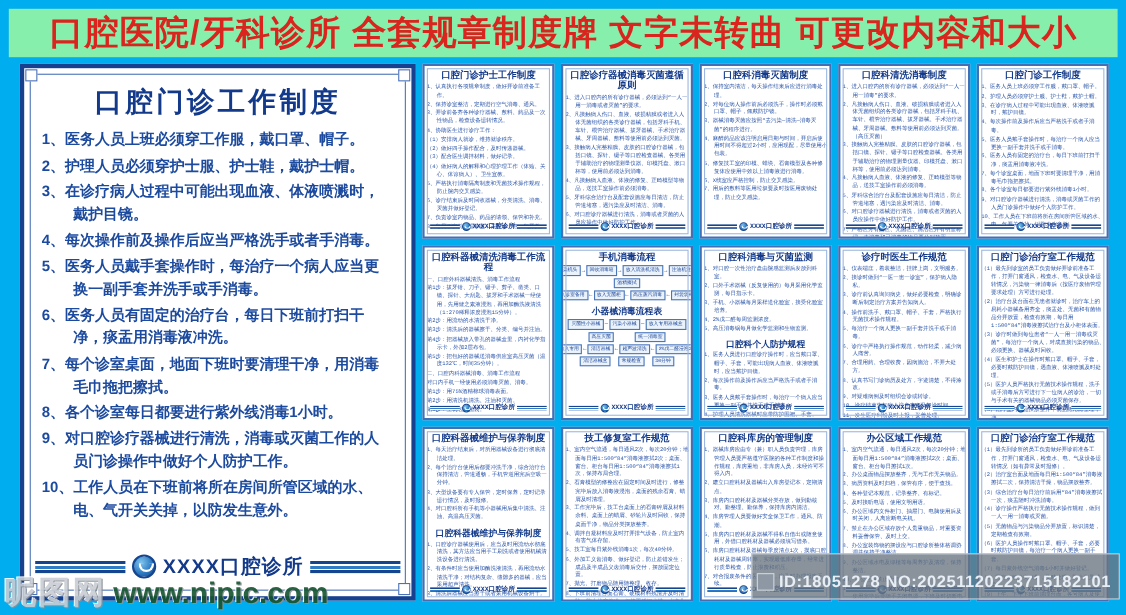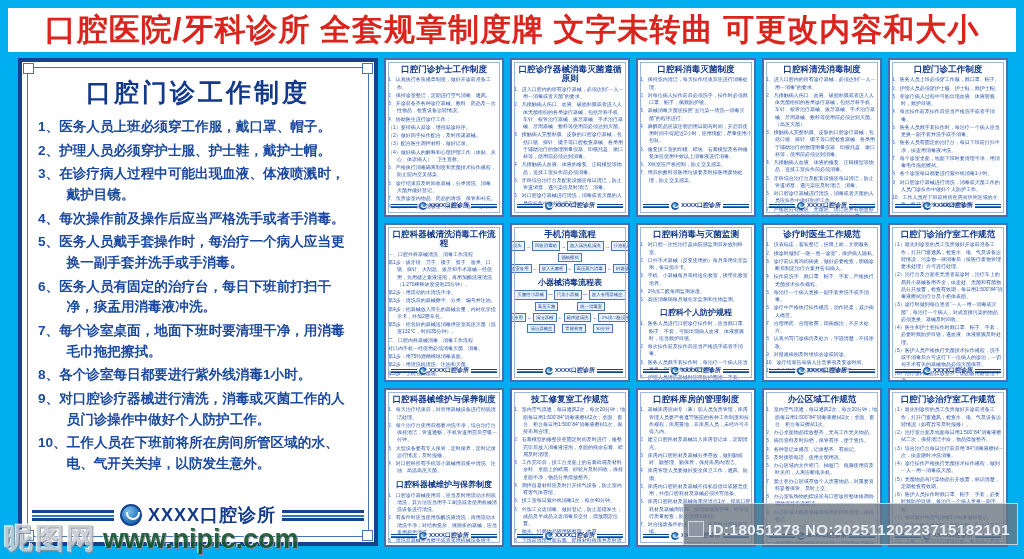--- a/index.html
+++ b/index.html
@@ -4,21 +4,21 @@
 <style>
   html,body{margin:0;padding:0;}
   body{
     width:1024px;height:559px;position:relative;overflow:hidden;
     background:#00aeef;
     font-family:"Liberation Sans","DejaVu Sans",sans-serif;
   }
   
   .banner{
     position:absolute;left:8px;top:8px;width:1008px;height:44px;
-    background:#ffffff;display:flex;align-items:center;justify-content:center;
+    background:#86efac;display:flex;align-items:center;justify-content:center;
   }
   .banner-text{
     color:#d9251d;font-size:31px;font-weight:bold;letter-spacing:1px;white-space:nowrap;
   }
   
   .main-panel{
     position:absolute;left:18px;top:58px;width:360px;height:488px;
     background:#ffffff;border:4px solid #17418f;box-sizing:border-box;
   }
   .main-frame{
@@ -53,20 +53,21 @@
   .logo::after{
     content:"";position:absolute;left:4px;top:6px;width:10px;height:6px;
     border:2px solid #ffffff;border-top:none;border-radius:0 0 8px 8px;
   }
   .clinic-name{color:#133a8a;font-weight:bold;font-size:18px;letter-spacing:1px;white-space:nowrap;}
   
   .grid{
     position:absolute;left:384px;top:58px;width:624px;height:489px;
     display:grid;grid-template-columns:repeat(5,1fr);grid-template-rows:repeat(3,1fr);
     gap:6px;
+    font-family:Liberation Mono, monospace;
   }
   .panel{
     background:#ffffff;border:2px solid #456fb5;box-sizing:border-box;
     position:relative;overflow:hidden;
   }
   .panel-frame{
     position:absolute;left:2px;top:2px;right:2px;bottom:2px;
     border:1px solid #9bb8e0;pointer-events:none;
   }
   .panel-title{

